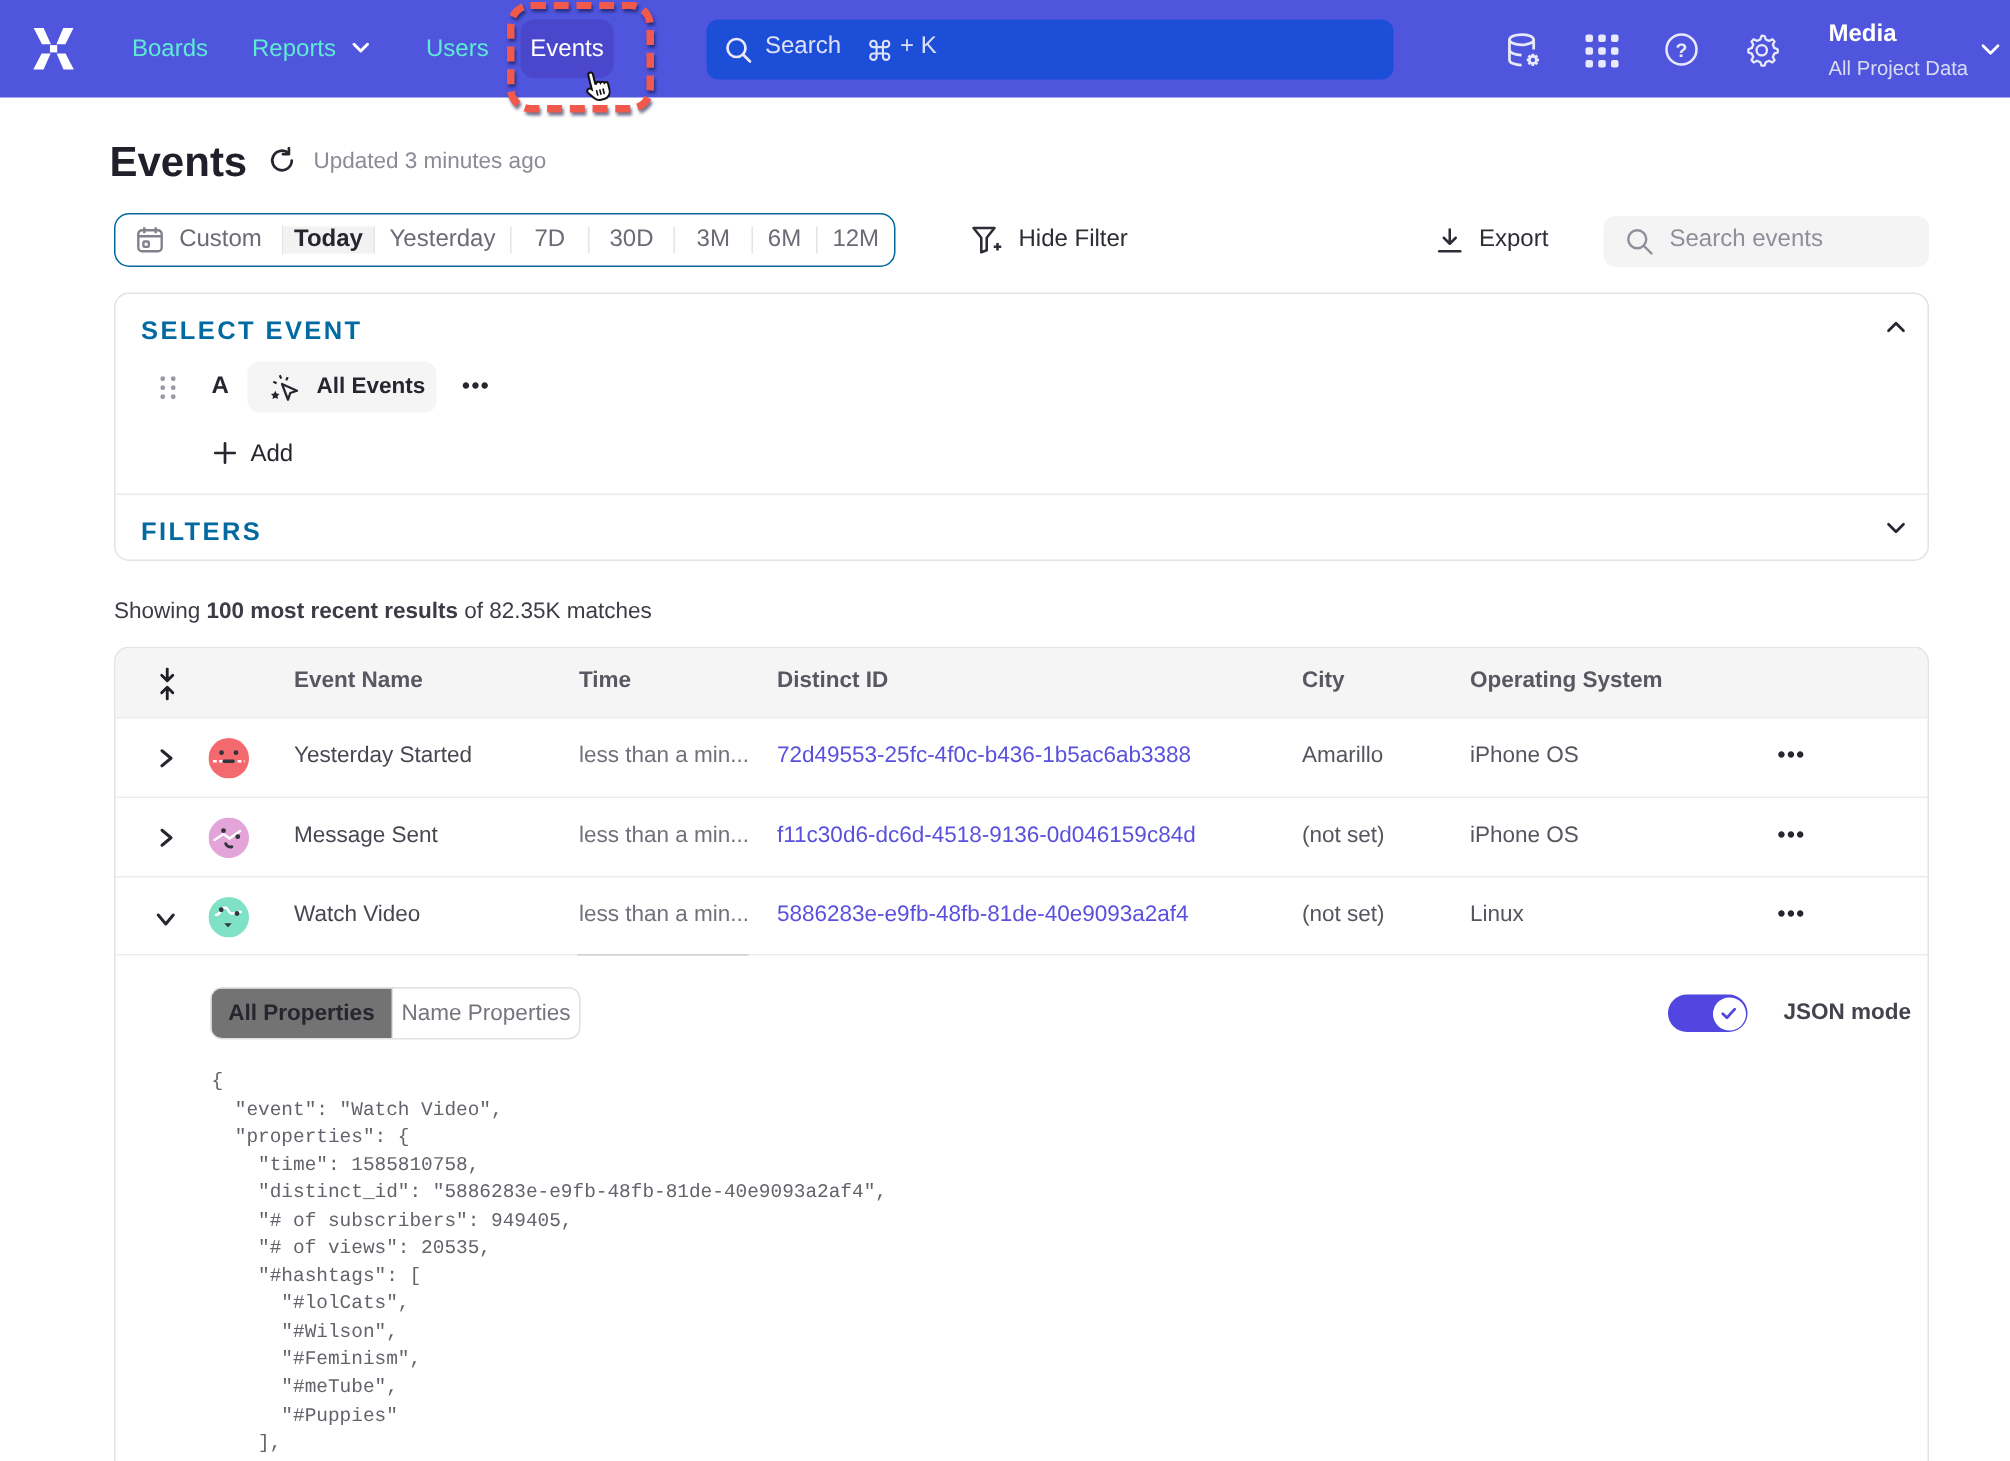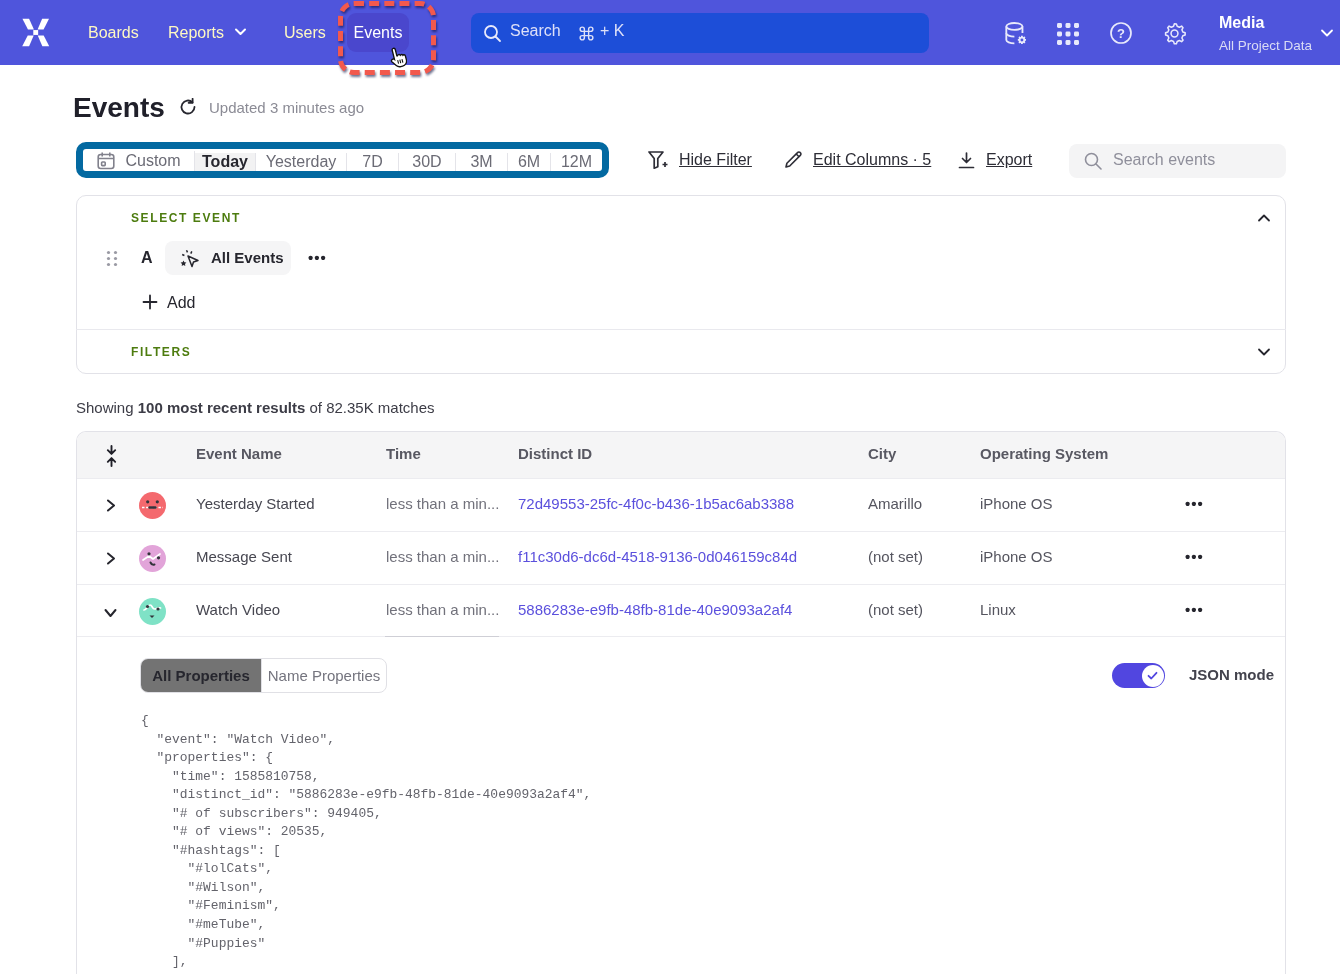--- a/index.html
+++ b/index.html
@@ -3,54 +3,54 @@
 <meta charset="utf-8">
 <style>
   * { margin:0; padding:0; box-sizing:border-box; }
   html,body { width:1340px; height:974px; overflow:hidden; background:#fff;
     font-family:"Liberation Sans", sans-serif; }
   #page { position:relative; width:1340px; height:974px; }
   .abs { position:absolute; }
 
   
   #nav { position:absolute; left:0; top:0; width:1340px; height:65px; background:#4f55dc; }
-  .navitem { position:absolute; top:0; height:65px; line-height:65px; color:#fef9c3;
+  .navitem { position:absolute; top:0; height:65px; line-height:65px; color:#5eead4;
     font-size:16px; font-weight:500; }
   #navsearch { position:absolute; left:471px; top:13px; width:458px; height:40px;
     background:#1d4ed8; border-radius:8px; color:#dee0f8; font-size:16px; }
   #navsearch span.txt { position:absolute; left:39px; top:9px; }
   #evpill { position:absolute; left:347px; top:13px; width:62px; height:39px;
     background:#4a47cd; border-radius:9px; color:#fff; font-size:16px; font-weight:500;
     text-align:center; line-height:39px; }
   #anno { position:absolute; left:338px; top:1px; width:98px; height:74px;
     border:5px dashed #f2594d; border-radius:16px;
     filter: drop-shadow(1.2px 2.8px 1.2px rgba(15,20,70,.6)); }
   .media { position:absolute; color:#fff; }
 
   
   #h1 { position:absolute; left:73px; top:92px; font-size:28px; font-weight:700; color:#20202a; }
   #updated { position:absolute; left:209px; top:99px; font-size:15px; color:#8b8b95; }
 
   
-  #seg { position:absolute; left:76px; top:142px; height:36px; border:7px solid #0369a1;
-    border-radius:10px; display:flex; align-items:flex-end; background:#fff; overflow:hidden;}
+  #seg { position:absolute; left:76px; top:142px; height:36px; border:1px solid #0369a1;
+    border-radius:10px; display:flex; align-items:center; background:#fff; overflow:hidden;}
   .seg { display:flex; align-items:center; justify-content:center; font-size:16px;
     color:#6b6b75; border-right:1px solid #e4e4e9; }
   .seg:last-child { border-right:none; }
   .seg.sel { background:#f2f2f3; color:#26262e; font-weight:700; }
   .tbtn { position:absolute; top:142px; height:36px; display:flex; align-items:center;
-    font-size:16px; font-weight:500; color:#2d2d36;text-decoration:underline; }
+    font-size:16px; font-weight:500; color:#2d2d36; }
   #sevents { position:absolute; left:1069px; top:144px; width:217px; height:34px;
     background:#f4f4f5; border-radius:8px; }
   #sevents span { position:absolute; left:44px; top:7px; font-size:16px; color:#8f8f9b; }
 
   
   #panel { position:absolute; left:76px; top:195px; width:1210px; height:179px;
     border:1px solid #e2e2e8; border-radius:10px; background:#fff; }
-  .ulabel { font-size:12px; font-weight:700; letter-spacing:1.6px; color:#4d7c0f;margin-left:37px; }
+  .ulabel { font-size:17px; font-weight:700; letter-spacing:1.6px; color:#0369a1; }
   #chip { position:absolute; left:165px; top:241px; width:126px; height:34px;
     background:#f5f5f6; border-radius:8px; }
   #chip .t { position:absolute; left:46px; top:8px; font-size:15px; font-weight:600; color:#26262e; }
 
   
   #showing { position:absolute; left:76px; top:399px; font-size:15px; color:#3c3c46; }
 
   
   #table { position:absolute; left:76px; top:431px; width:1210px; height:684px;
     border:1px solid #e2e2e8; border-radius:10px 10px 0 0; border-bottom:none; background:#fff; overflow:hidden; }
@@ -187,27 +187,20 @@
     <div class="seg" style="width:51px">12M</div>
   </div>
 
   <div class="tbtn" style="left:647px">
     <svg width="22" height="20" viewBox="0 0 22 20" style="margin-right:10px">
       <path d="M2 2 h14 l-5.2 6.5 v8.3 l-3.6 1.4 v-9.7 z" stroke="#2d2d36" stroke-width="1.7" fill="none" stroke-linejoin="round"></path>
       <path d="M17.5 14.5 h5 M20 12 v5" stroke="#2d2d36" stroke-width="1.7" transform="translate(-2,0)"></path>
     </svg>
     Hide Filter
   </div>
-  <div class="tbtn" style="left:783px">
-    <svg width="20" height="20" viewBox="0 0 20 20" style="margin-right:10px">
-      <path d="M3 17 l0.9 -3.8 L14.5 2.6 a1.9 1.9 0 0 1 2.8 0 a1.9 1.9 0 0 1 0 2.8 L6.7 16 L3 17 z" stroke="#2d2d36" stroke-width="1.6" fill="none" stroke-linejoin="round"></path>
-      <path d="M13.2 4 l2.8 2.8" stroke="#2d2d36" stroke-width="1.6"></path>
-    </svg>
-    Edit Columns · 5
-  </div>
   <div class="tbtn" style="left:957px">
     <svg width="19" height="19" viewBox="0 0 19 19" style="margin-right:10px">
       <path d="M9.5 2 v9 M5.5 7.5 l4 4 4 -4" stroke="#2d2d36" stroke-width="1.7" fill="none" stroke-linecap="round" stroke-linejoin="round"></path>
       <path d="M2.5 16.5 h14" stroke="#2d2d36" stroke-width="1.7" stroke-linecap="round"></path>
     </svg>
     Export
   </div>
   <div id="sevents">
     <svg class="abs" style="left:14px;top:7px" width="20" height="20" viewBox="0 0 20 20">
       <circle cx="8.5" cy="8.5" r="6" stroke="#8f8f9b" stroke-width="1.6" fill="none"></circle>

